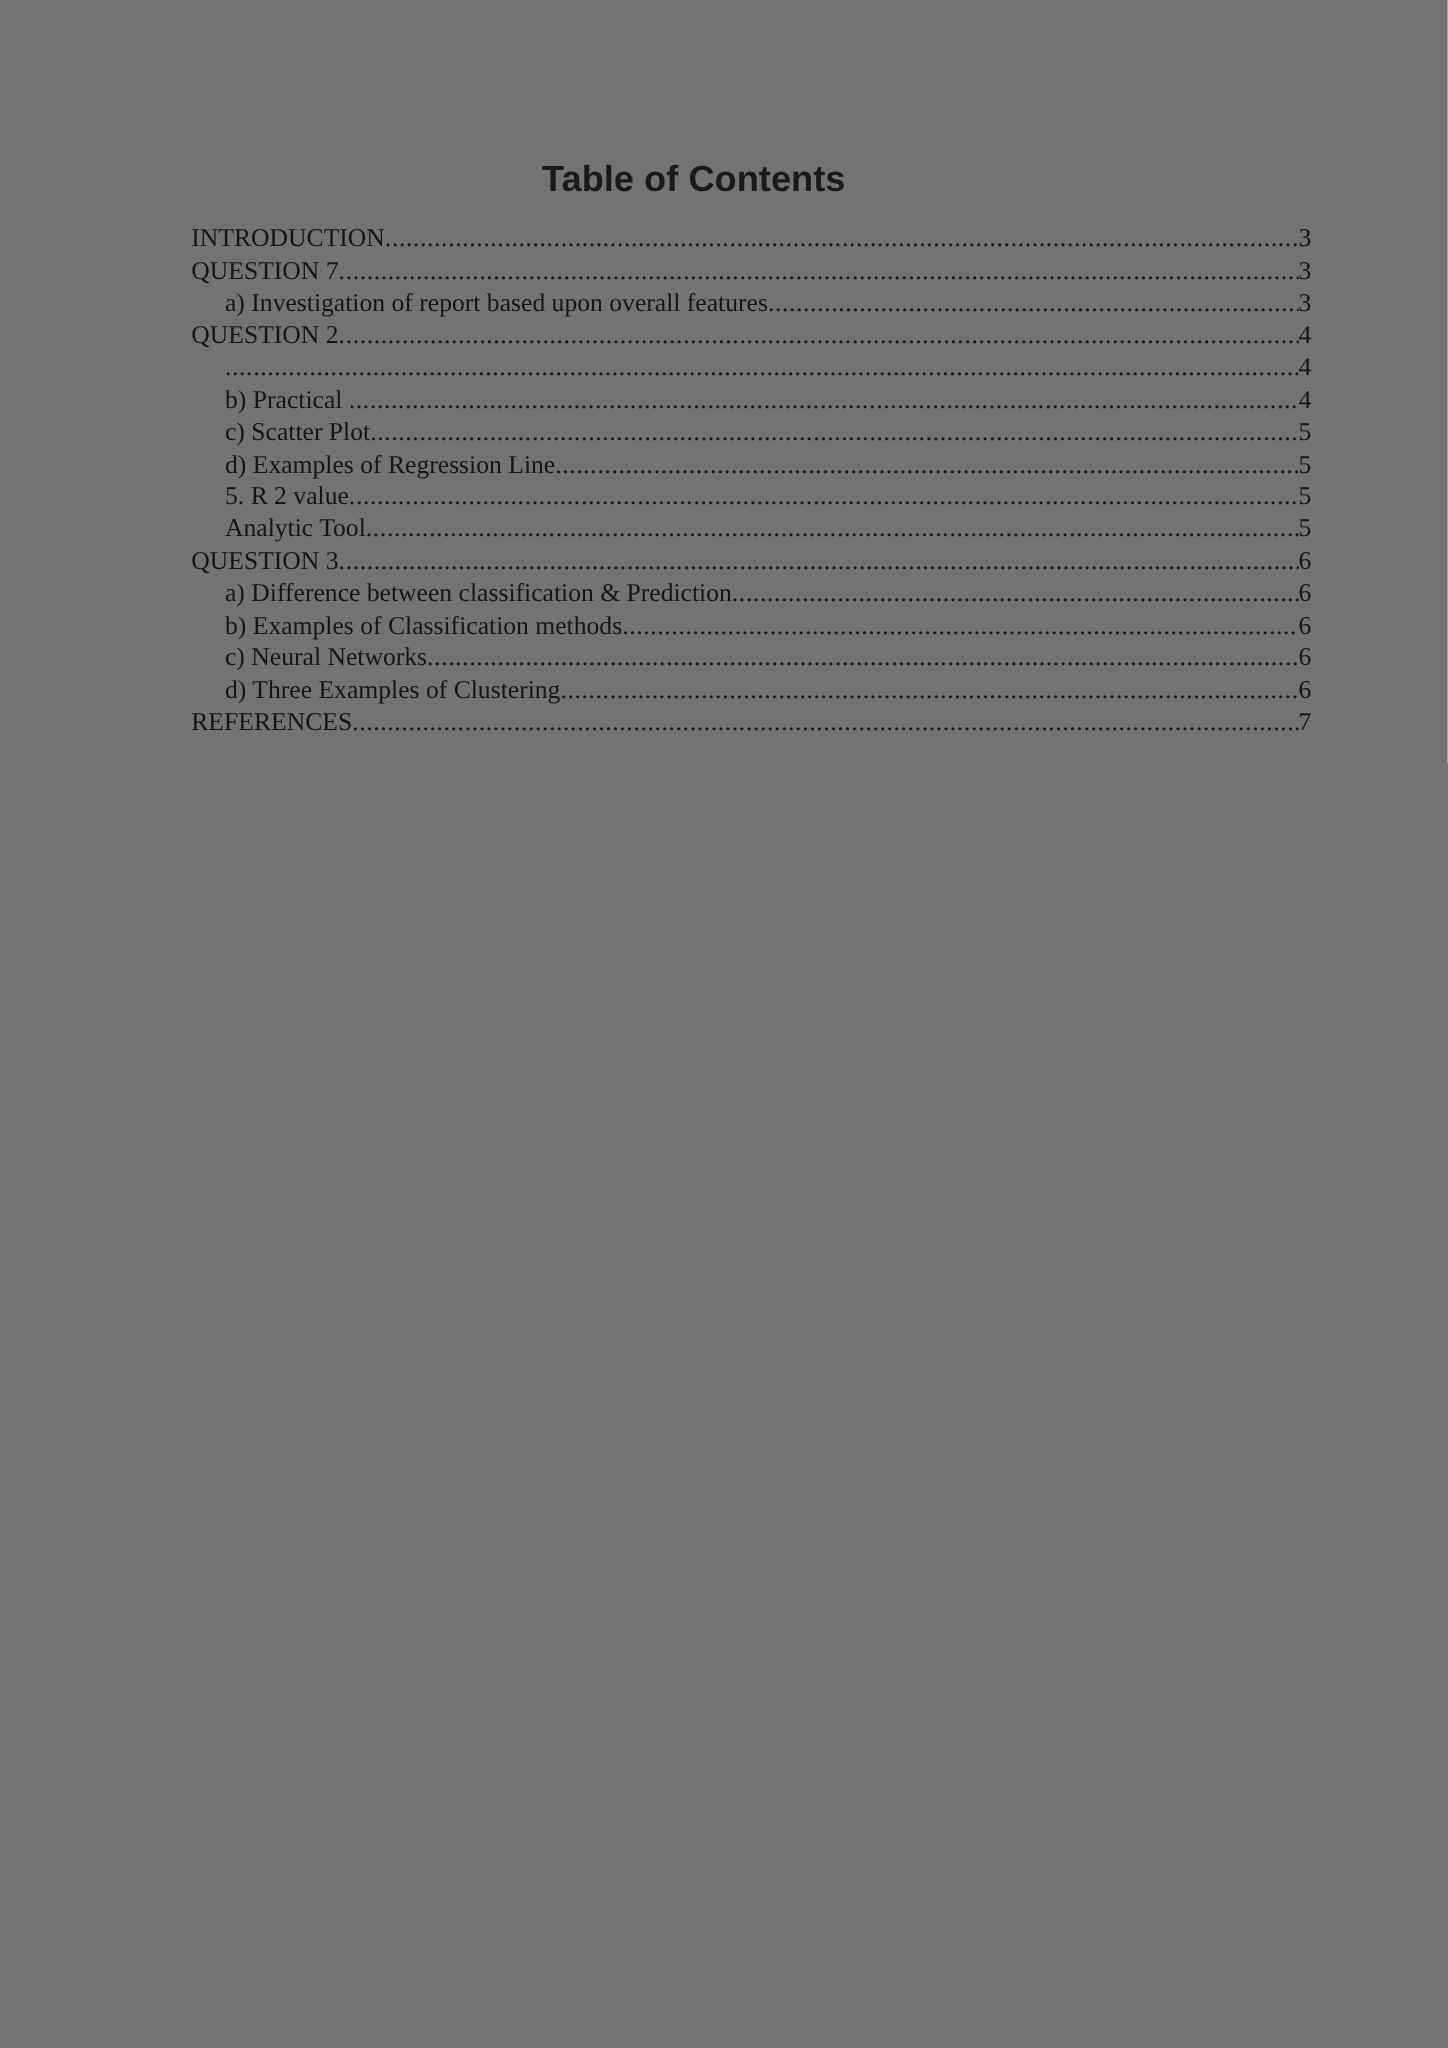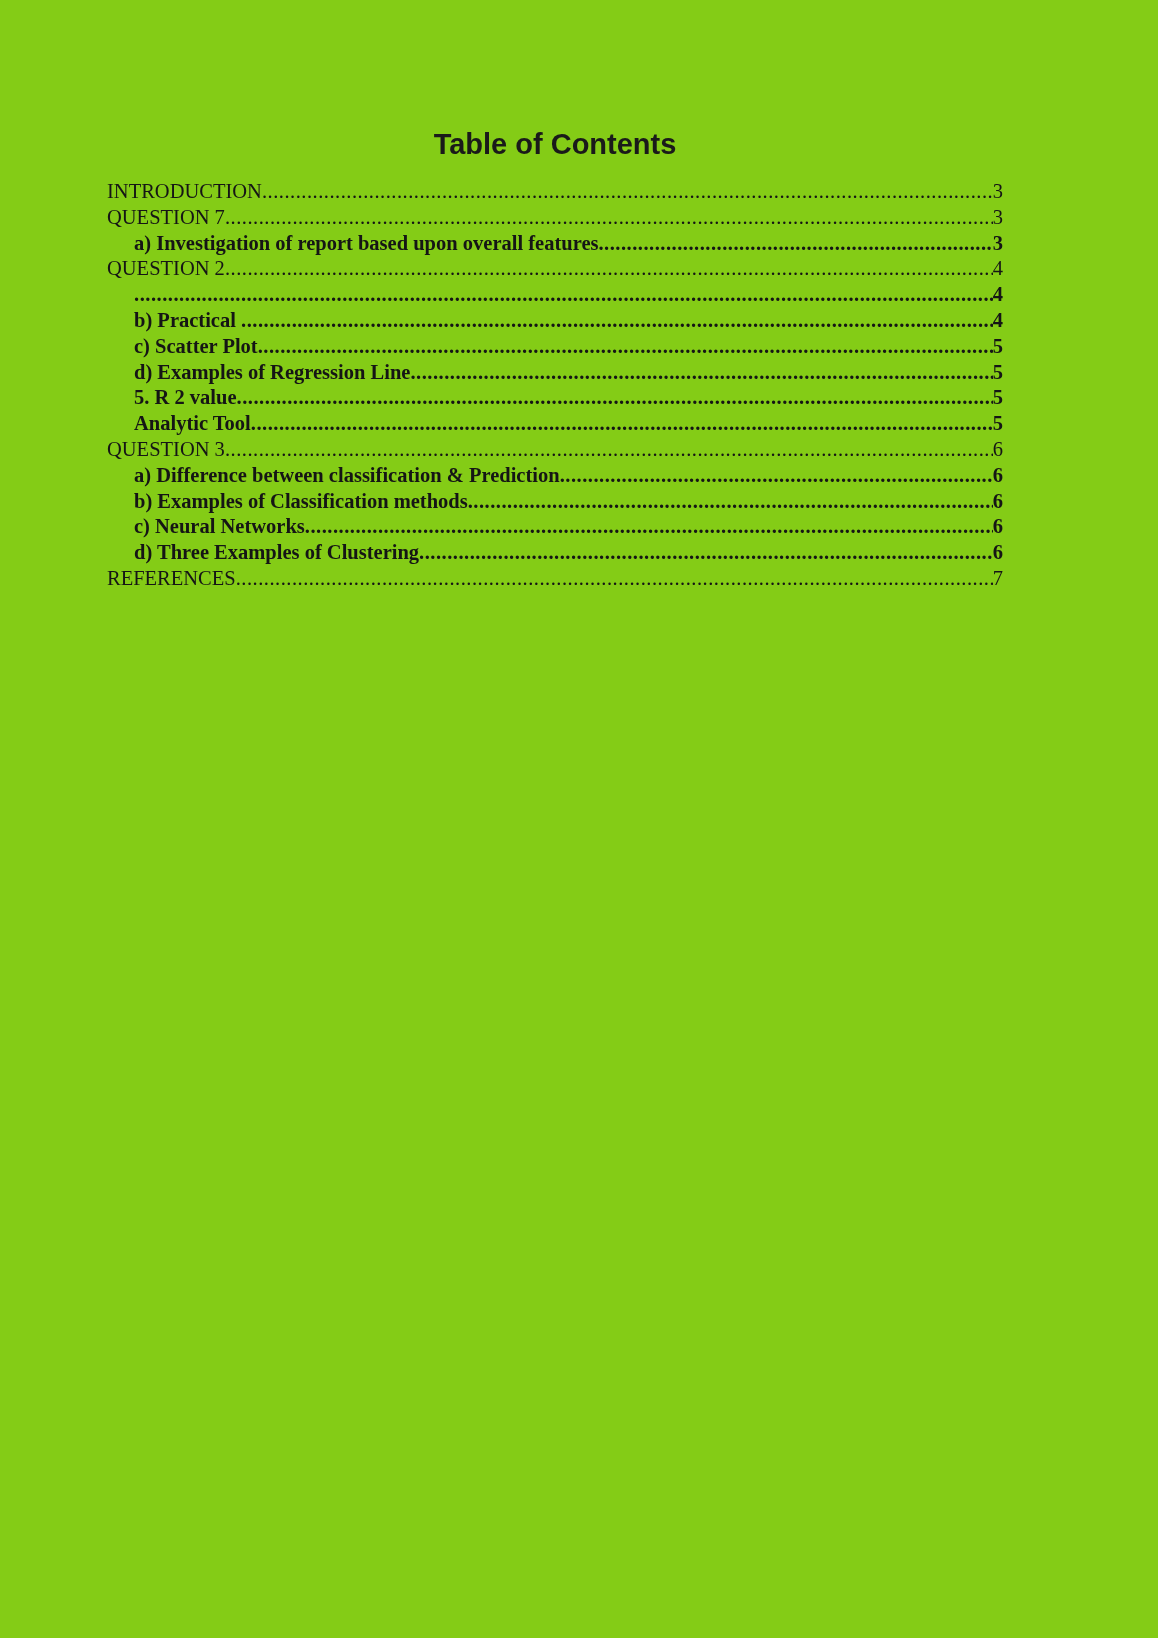--- a/index.html
+++ b/index.html
@@ -9,48 +9,48 @@
   body {
     width: 1158px;
     height: 1638px;
     font-family: "Liberation Serif", serif;
     color: #151515;
     overflow: hidden;
   }
   .page {
     width: 1158px;
     height: 1638px;
-    background: #84cc16;
+    background: #737373;
     padding: 126px 155px 0 107px;
   }
   .content {
     width: 896px;
   }
   .doc-title {
     font-family: "Liberation Sans", sans-serif;
     font-weight: 700;
     font-size: 29px;
     line-height: 36px;
     text-align: center;
     color: #1a1a1a;
     margin-bottom: 17px;
   }
   .toc {
     width: 100%;
+    margin-left: 46px;
   }
   .toc-row {
     display: flex;
     align-items: baseline;
     font-size: 20.5px;
     line-height: 25.8px;
     width: 100%;
   }
   .toc-row.level-1 {
     padding-left: 27px;
-    font-weight: bold;
   }
   .toc-label {
     white-space: pre;
     flex: 0 0 auto;
   }
   .leader {
     flex: 1 1 auto;
     overflow: hidden;
     white-space: nowrap;
     min-width: 0;

